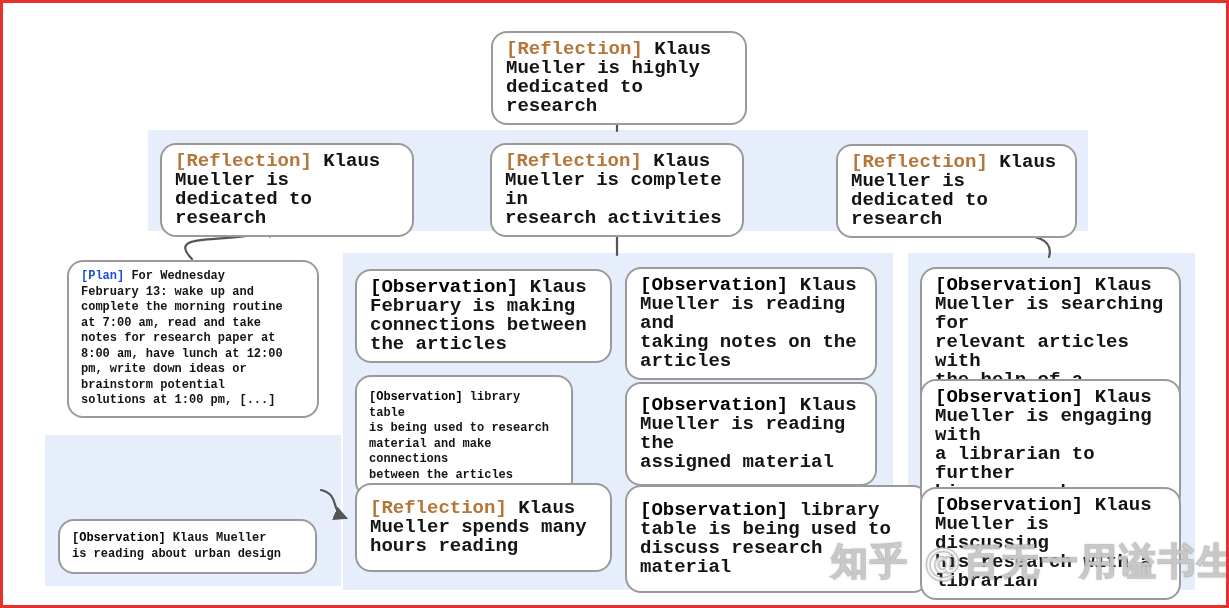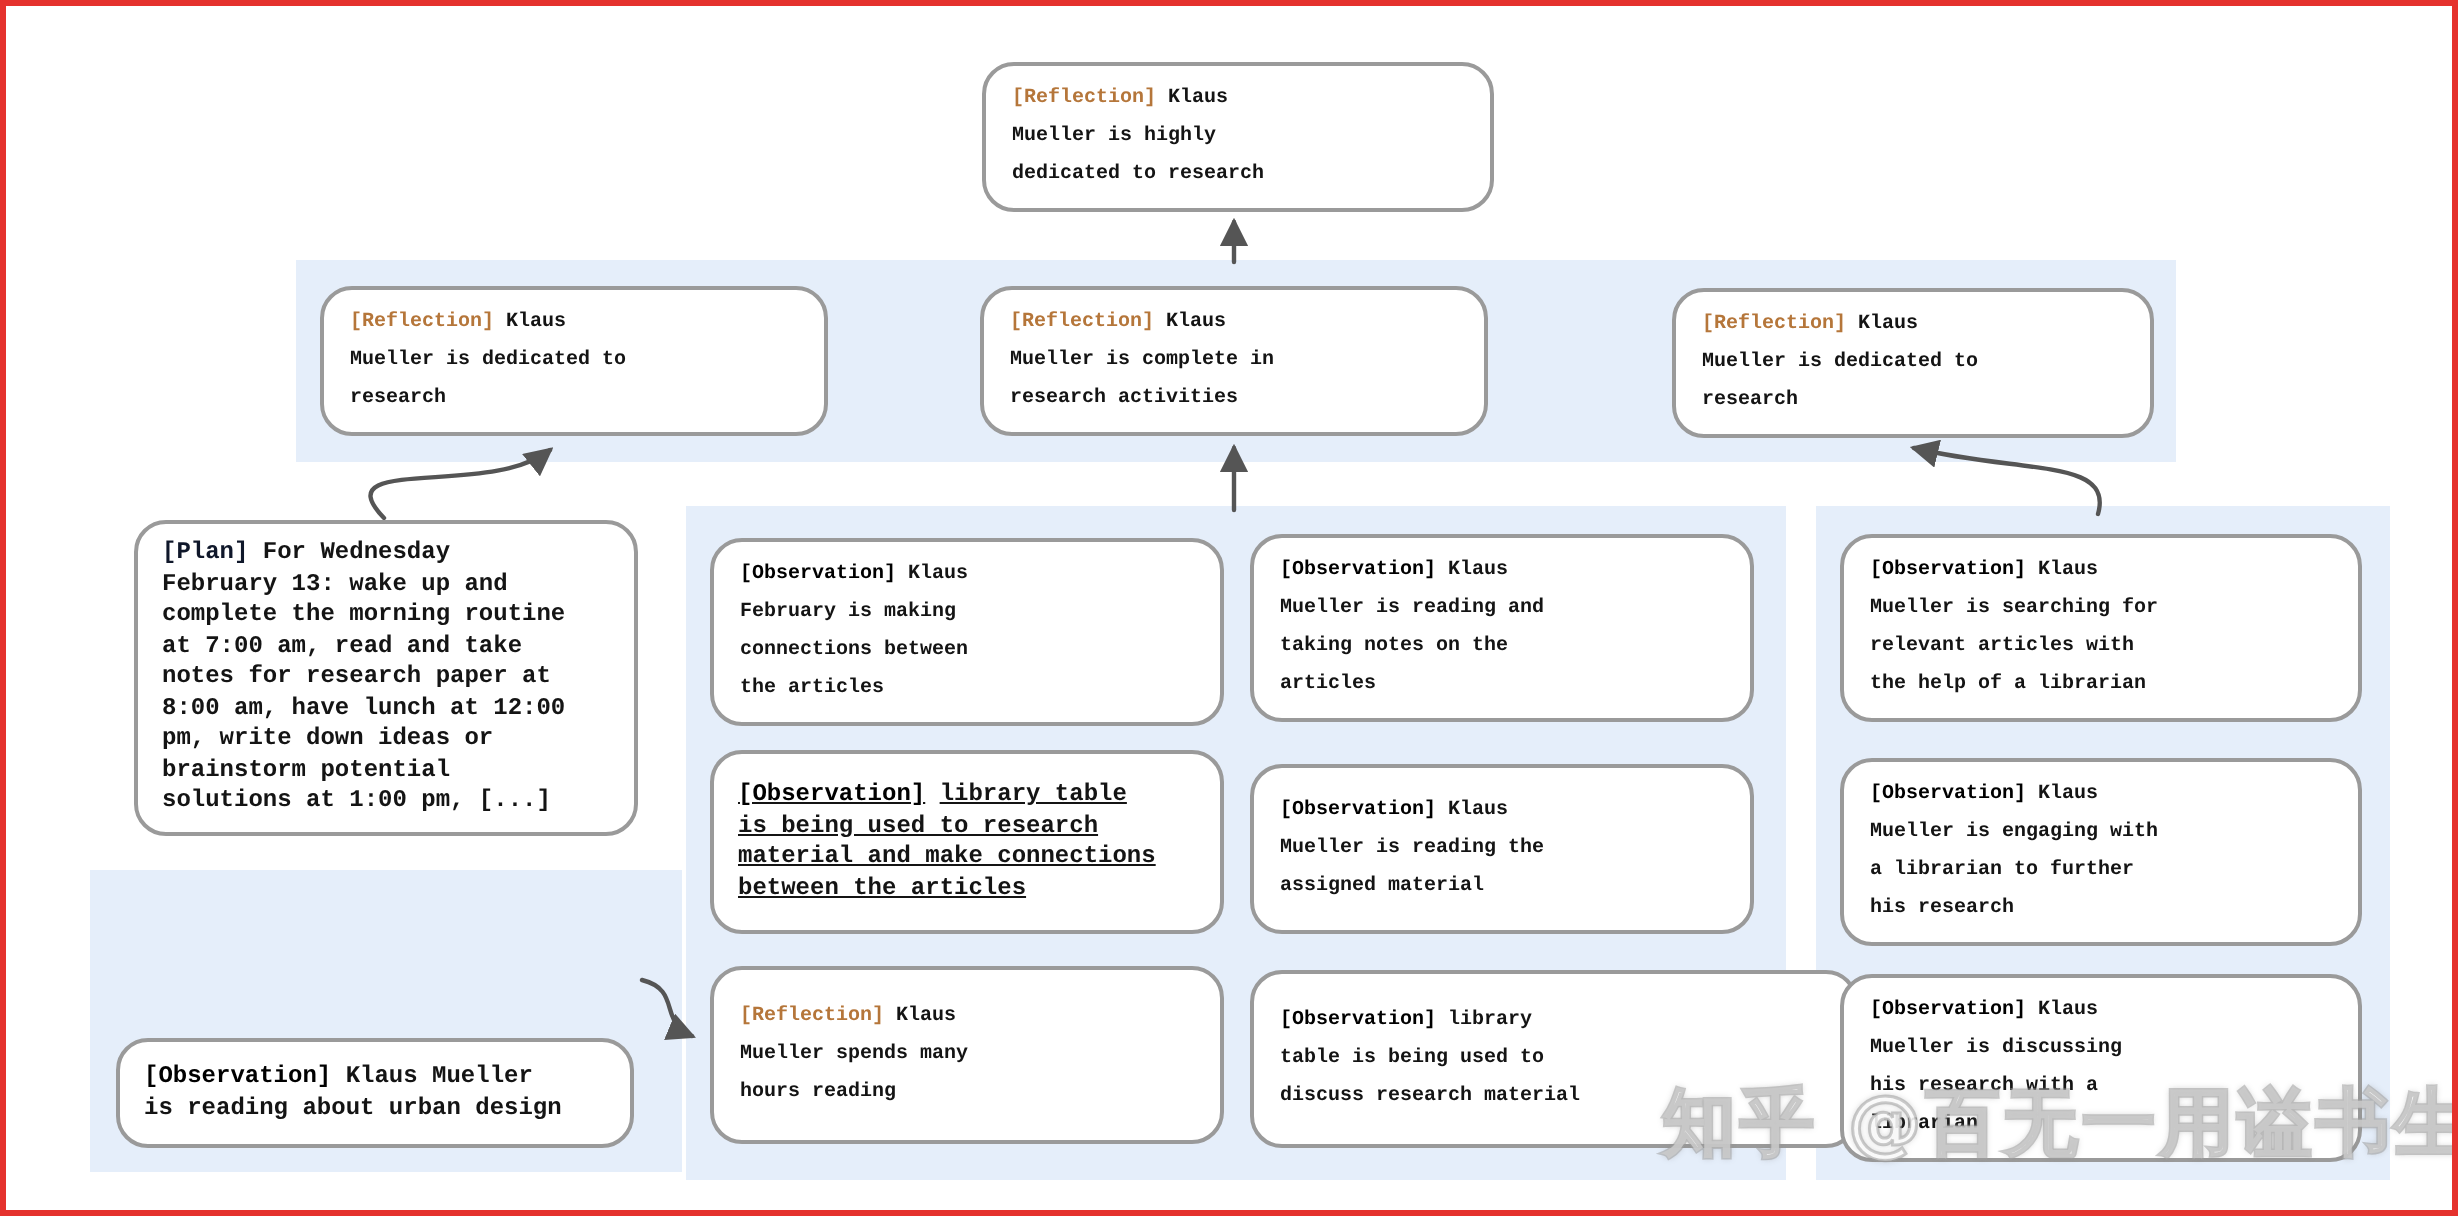--- a/index.html
+++ b/index.html
@@ -12,27 +12,27 @@
     overflow:hidden;
     font-family:"Liberation Mono","DejaVu Sans Mono",monospace;
   }
   .band{position:absolute;background:#e5eefa;z-index:1;}
   .arrows{position:absolute;left:0;top:0;z-index:5;pointer-events:none;}
   .node{
     position:absolute;z-index:10;box-sizing:border-box;
     background:#ffffff;border:2px solid #9a9a9a;border-radius:16px;
     font-weight:bold;color:#141414;
   }
-  .reg{font-size:10px;line-height:19px;padding:7px 13px;}
+  .reg{font-size:19px;line-height:19px;padding:7px 13px;}
   .sm{font-size:12px;line-height:15.5px;padding:7px 12px;}
   .txt{white-space:pre-line;}
   .tag{margin-right:1ch;}
   .tag-reflection{color:#b5763a;}
   .tag-observation{color:#000000;}
-  .tag-plan{color:#0f172a;}
+  .tag-plan{color:#1d4ed8;}
   .watermark{
     position:absolute;z-index:20;
     font-family:"DejaVu Sans",sans-serif;
     font-weight:bold;font-size:37px;letter-spacing:2px;
     color:rgba(255,255,255,0.85);
     -webkit-text-stroke:1.5px rgba(160,160,160,0.55);
     text-shadow:0 0 3px rgba(130,130,130,0.45);
     white-space:nowrap;
   }
 </style>
@@ -99,21 +99,21 @@
     <span class="tag tag-observation">[Observation]</span><span class="txt">Klaus Mueller
 is reading about urban design</span>
   </div>
 
   <div class="node reg" style="left:352px;top:266px;width:257px;">
     <span class="tag tag-observation">[Observation]</span><span class="txt">Klaus
 February is making
 connections between
 the articles</span>
   </div>
-  <div class="node sm" style="left:352px;top:372px;width:257px;padding:13px 12px;text-decoration:underline;">
+  <div class="node sm" style="left:352px;top:372px;width:218px;padding:13px 12px;">
     <span class="tag tag-observation">[Observation]</span><span class="txt">library table
 is being used to research
 material and make connections
 between the articles</span>
   </div>
   <div class="node reg" style="left:352px;top:480px;width:257px;padding:14px 13px;">
     <span class="tag tag-reflection">[Reflection]</span><span class="txt">Klaus
 Mueller spends many
 hours reading</span>
   </div>

